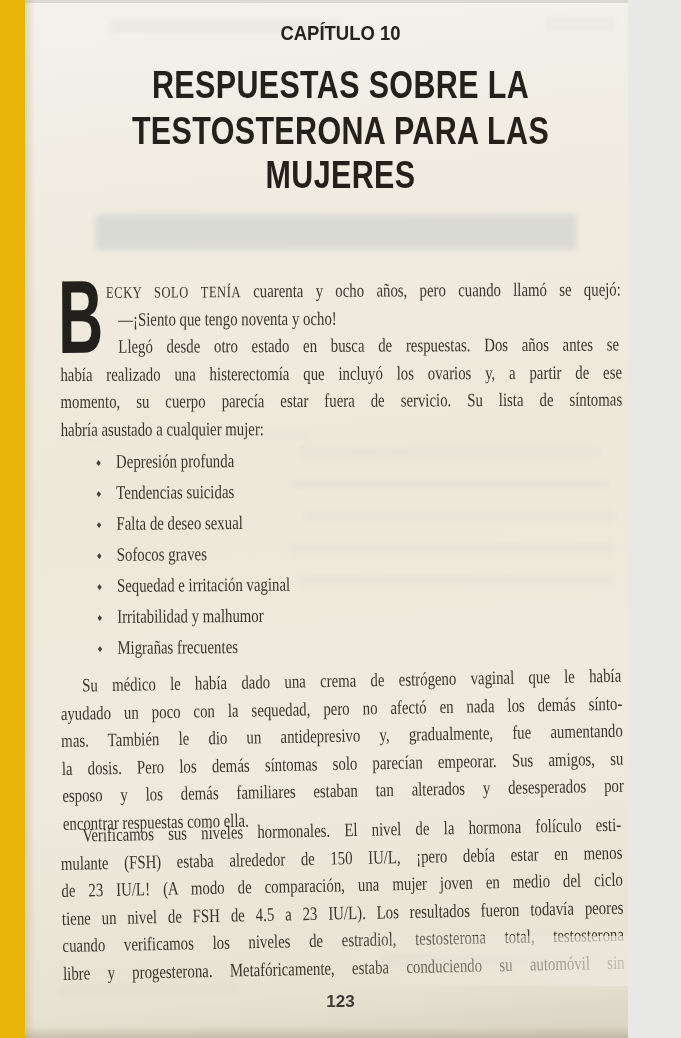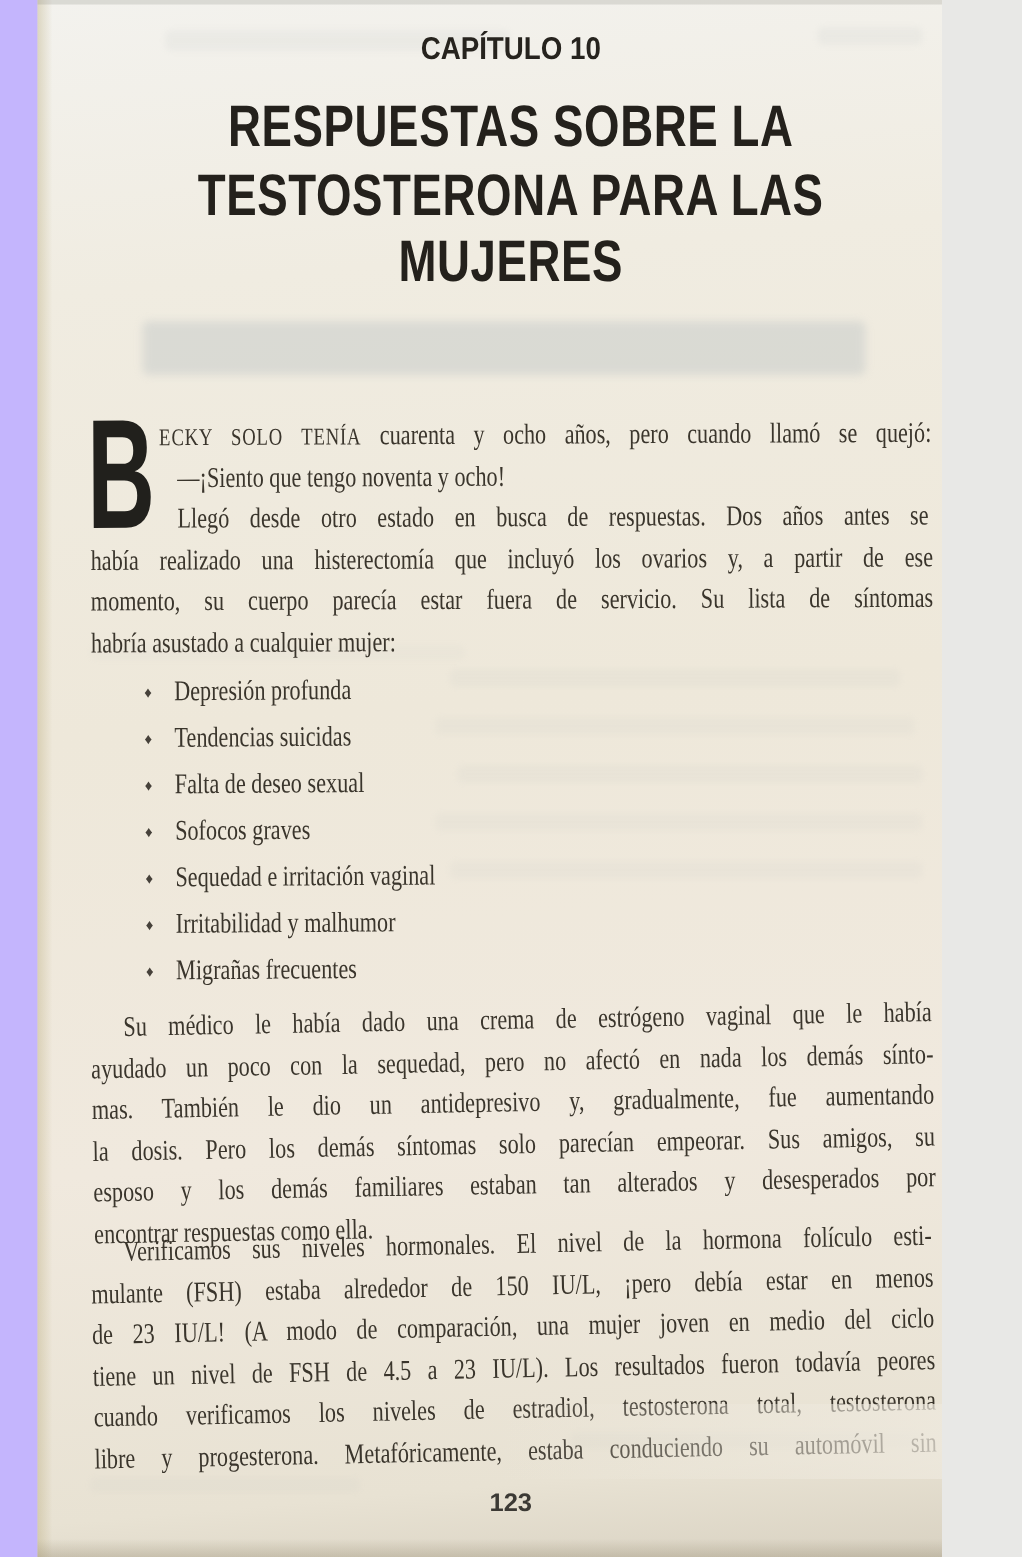--- a/index.html
+++ b/index.html
@@ -1,16 +1,16 @@
 <!DOCTYPE html>
 <html><head>
 <meta charset="utf-8">
 <style>
   html,body{margin:0;padding:0;background:#e8e8e6;}
-  .canvas{position:relative;width:628px;height:1038px;background:#c4b5fd;overflow:hidden;
+  .canvas{position:relative;width:628px;height:1038px;background:#eab308;overflow:hidden;
           font-family:"Liberation Serif",serif;}
   .page{position:absolute;left:25px;top:0;width:636px;height:1038px;
         background:linear-gradient(175deg,#f3f2ee 0%,#f0ece1 18%,#eee8da 45%,#f0e9de 72%,#e8e2d3 93%,#d8d1c1 100%);}
   .page-left-edge{position:absolute;left:25px;top:0;width:10px;height:1038px;
         background:linear-gradient(90deg,rgba(184,170,122,0.38),rgba(184,170,122,0));}
   .page-top-edge{position:absolute;left:25px;top:0;width:636px;height:3px;background:rgba(130,130,125,0.22);}
   .page-bottom-edge{position:absolute;left:25px;top:1026px;width:636px;height:12px;
         background:linear-gradient(180deg,rgba(150,140,115,0),rgba(150,140,115,0.35));}
 
   .chapter{position:absolute;top:21px;left:0;width:681px;text-align:center;

